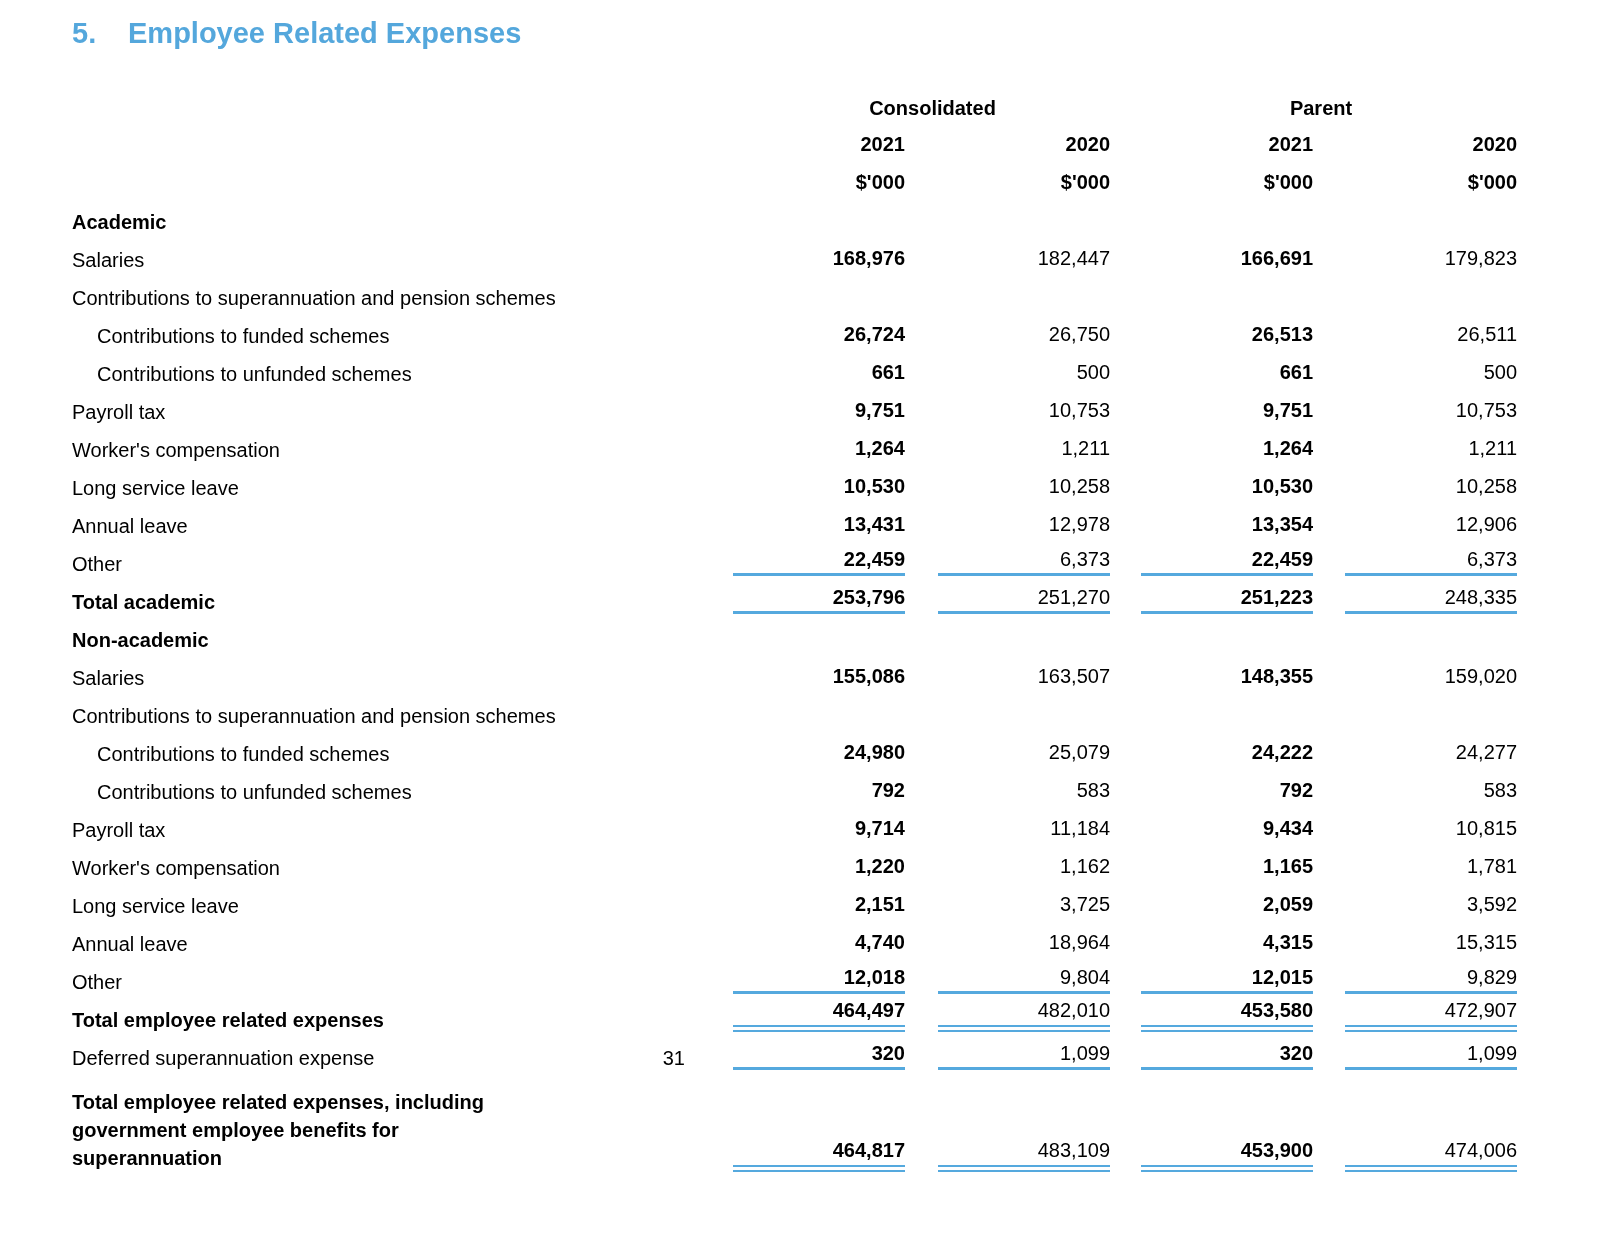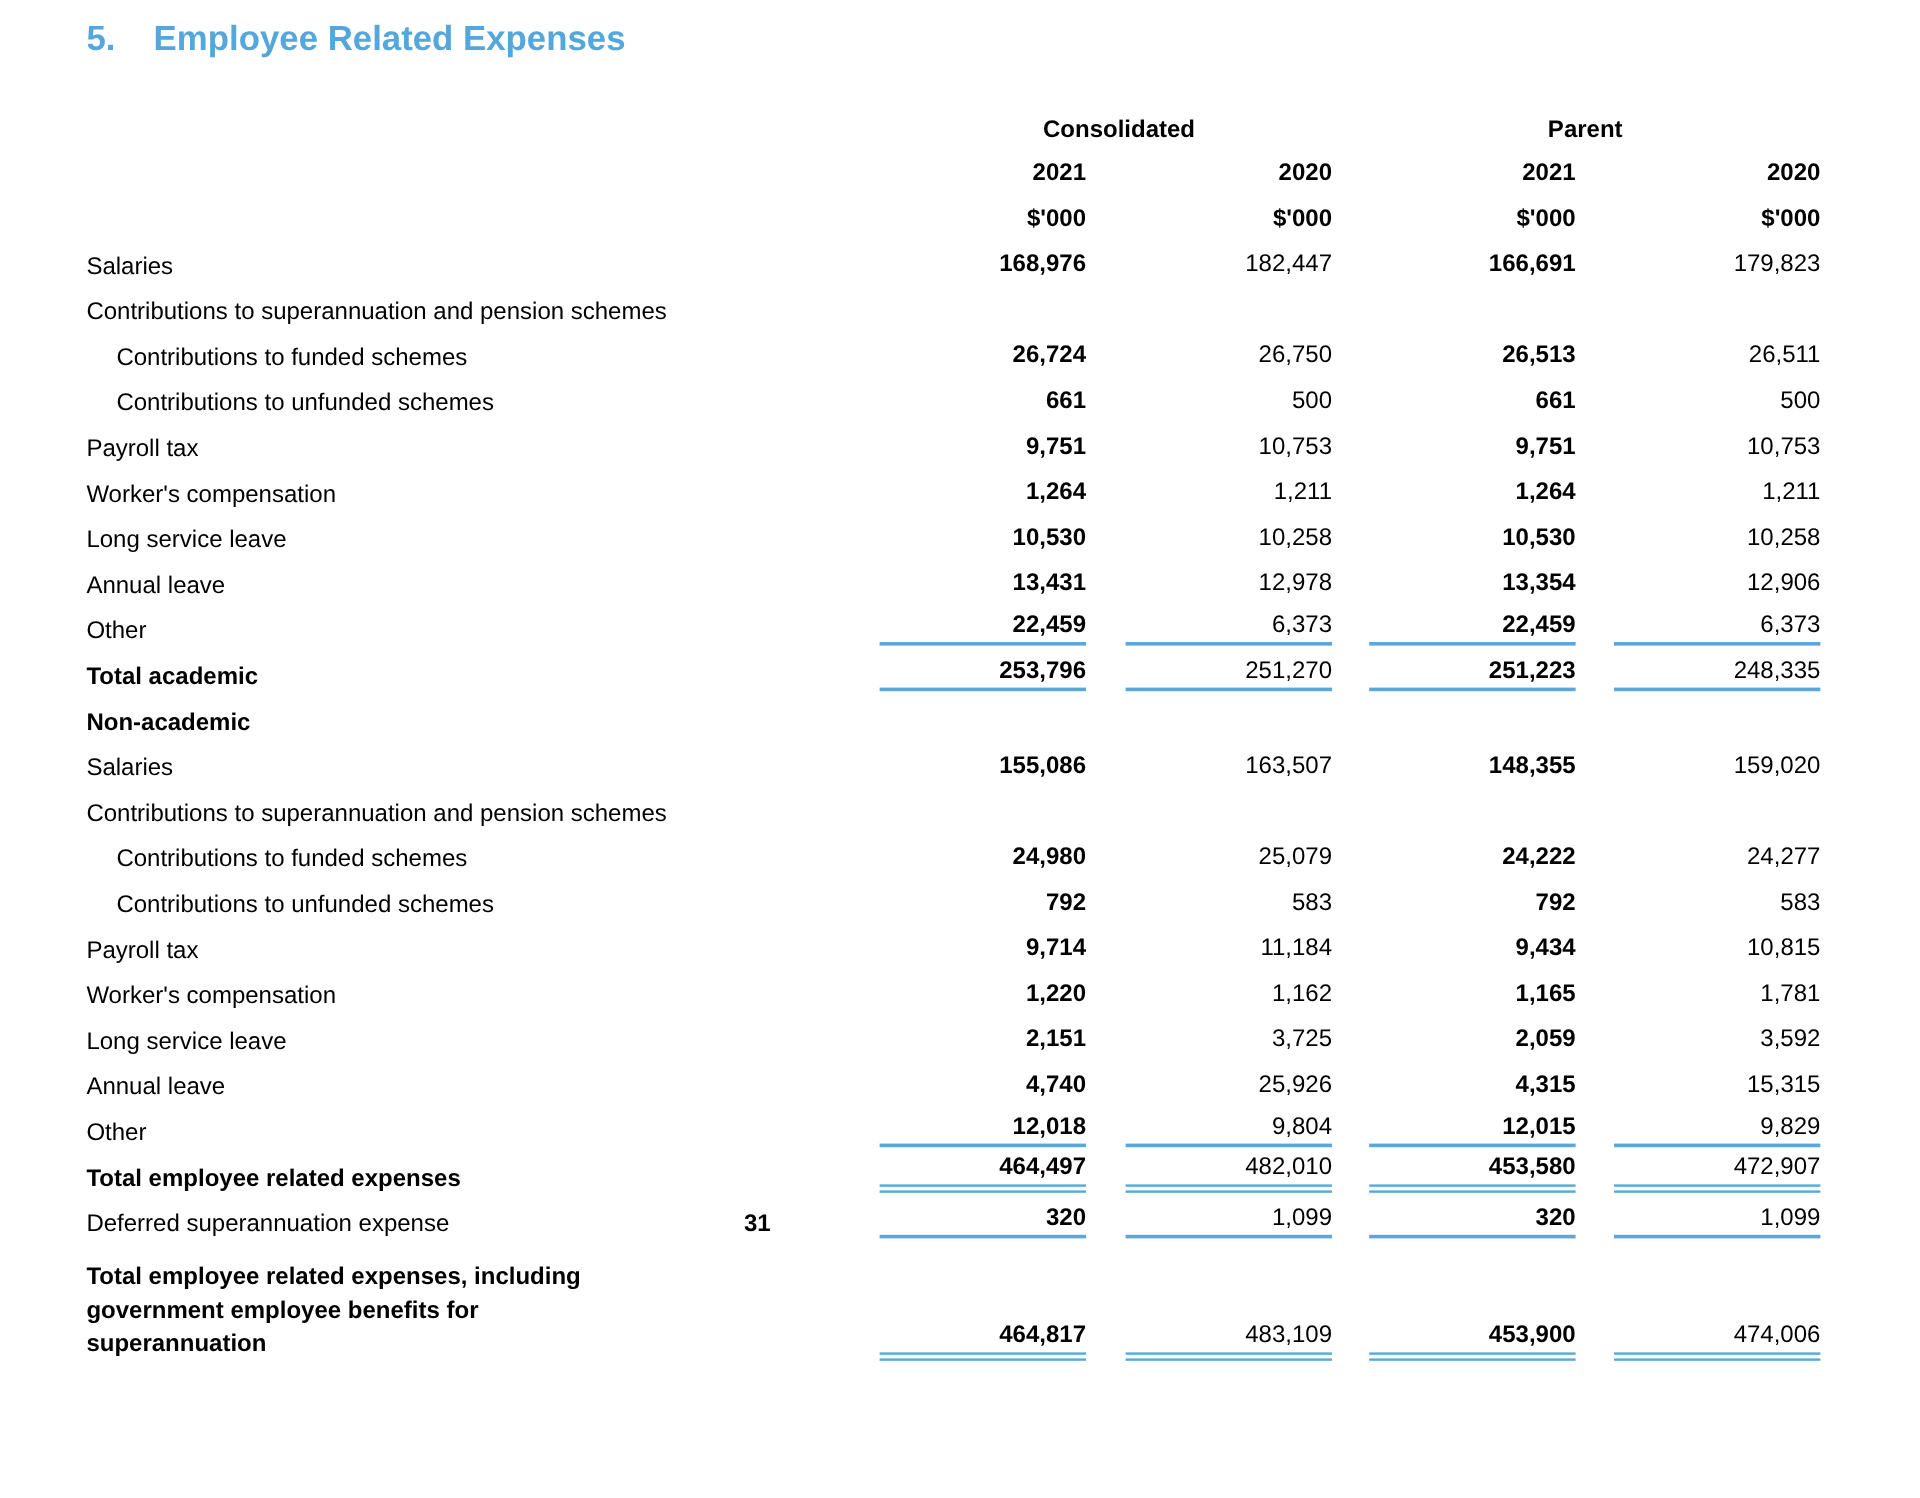--- a/index.html
+++ b/index.html
@@ -26,21 +26,21 @@
     margin:32px 0 0 72px;width:1445px;
   }
   td{vertical-align:bottom;font-size:20px;line-height:24px;}
   tr{height:38px;}
   tr.hdr{height:38px;}
   .grp{text-align:center;font-weight:bold;}
   .grp-consolidated{padding-left:70px;}
   .grp-parent{padding-left:15px;}
   .c-label{white-space:nowrap;}
   .lbl{display:inline-block;white-space:nowrap;}
-  .c-note{text-align:left;font-weight:bold;}
+  .c-note{text-align:right;}
   .c-num{text-align:right;}
   .num{display:inline-block;min-width:172px;text-align:right;padding-bottom:2px;}
   .num.b{font-weight:bold;}
   .num.u1{border-bottom:3px solid var(--line);}
   .num.u2{border-bottom:7px double var(--line);padding-bottom:3px;}
   tr.bold-label .lbl{font-weight:bold;}
   .indent{padding-left:25px;}
   tr.tall{height:102px;}
   tr.tall .lbl{white-space:normal;max-width:480px;line-height:28px;vertical-align:bottom;}
 </style>
@@ -79,20 +79,28 @@
     <tr class="hdr">
       <td></td>
       <td></td>
       <td class="c-num"><span class="num b">$'000</span></td>
       <td class="c-num"><span class="num b">$'000</span></td>
       <td class="c-num"><span class="num b">$'000</span></td>
       <td class="c-num"><span class="num b">$'000</span></td>
     </tr>
   </tbody>
   <tbody>
+      <tr class="bold-label">
+    <td class="c-label"><span class="lbl">Academic</span></td>
+    <td class="c-note"></td>
+    <td class="c-num"><span class="num"></span></td>
+    <td class="c-num"><span class="num"></span></td>
+    <td class="c-num"><span class="num"></span></td>
+    <td class="c-num"><span class="num"></span></td>
+  </tr>
       <tr>
     <td class="c-label"><span class="lbl">Salaries</span></td>
     <td class="c-note"></td>
     <td class="c-num"><span class="num b">168,976</span></td>
     <td class="c-num"><span class="num">182,447</span></td>
     <td class="c-num"><span class="num b">166,691</span></td>
     <td class="c-num"><span class="num">179,823</span></td>
   </tr>
       <tr>
     <td class="c-label"><span class="lbl">Contributions to superannuation and pension schemes</span></td>
@@ -227,21 +235,21 @@
     <td class="c-note"></td>
     <td class="c-num"><span class="num b">2,151</span></td>
     <td class="c-num"><span class="num">3,725</span></td>
     <td class="c-num"><span class="num b">2,059</span></td>
     <td class="c-num"><span class="num">3,592</span></td>
   </tr>
       <tr>
     <td class="c-label"><span class="lbl">Annual leave</span></td>
     <td class="c-note"></td>
     <td class="c-num"><span class="num b">4,740</span></td>
-    <td class="c-num"><span class="num">25,926</span></td>
+    <td class="c-num"><span class="num">18,964</span></td>
     <td class="c-num"><span class="num b">4,315</span></td>
     <td class="c-num"><span class="num">15,315</span></td>
   </tr>
       <tr>
     <td class="c-label"><span class="lbl">Other</span></td>
     <td class="c-note"></td>
     <td class="c-num"><span class="num b u1">12,018</span></td>
     <td class="c-num"><span class="num u1">9,804</span></td>
     <td class="c-num"><span class="num b u1">12,015</span></td>
     <td class="c-num"><span class="num u1">9,829</span></td>

